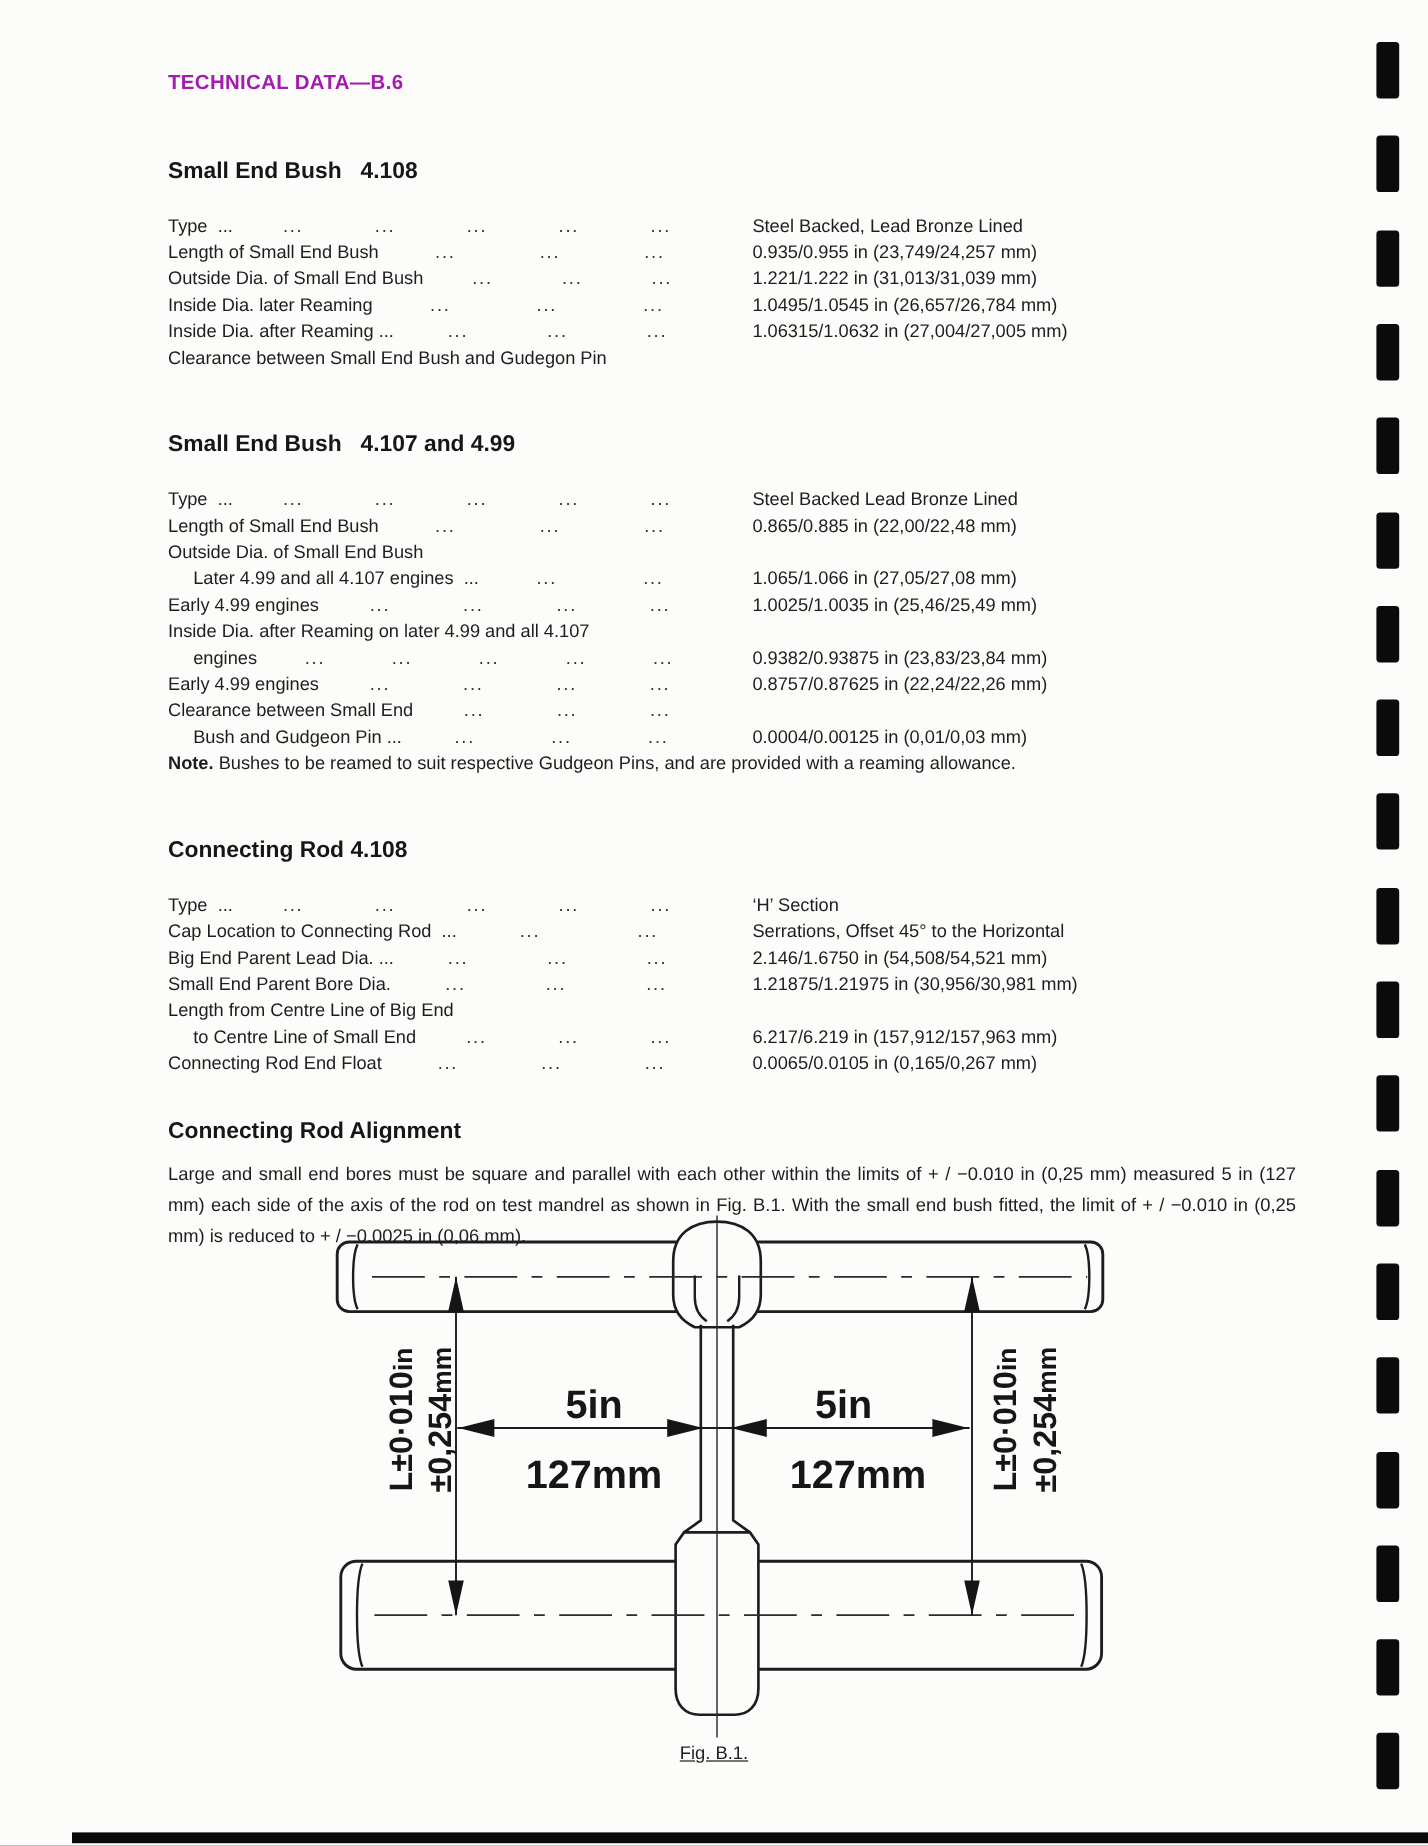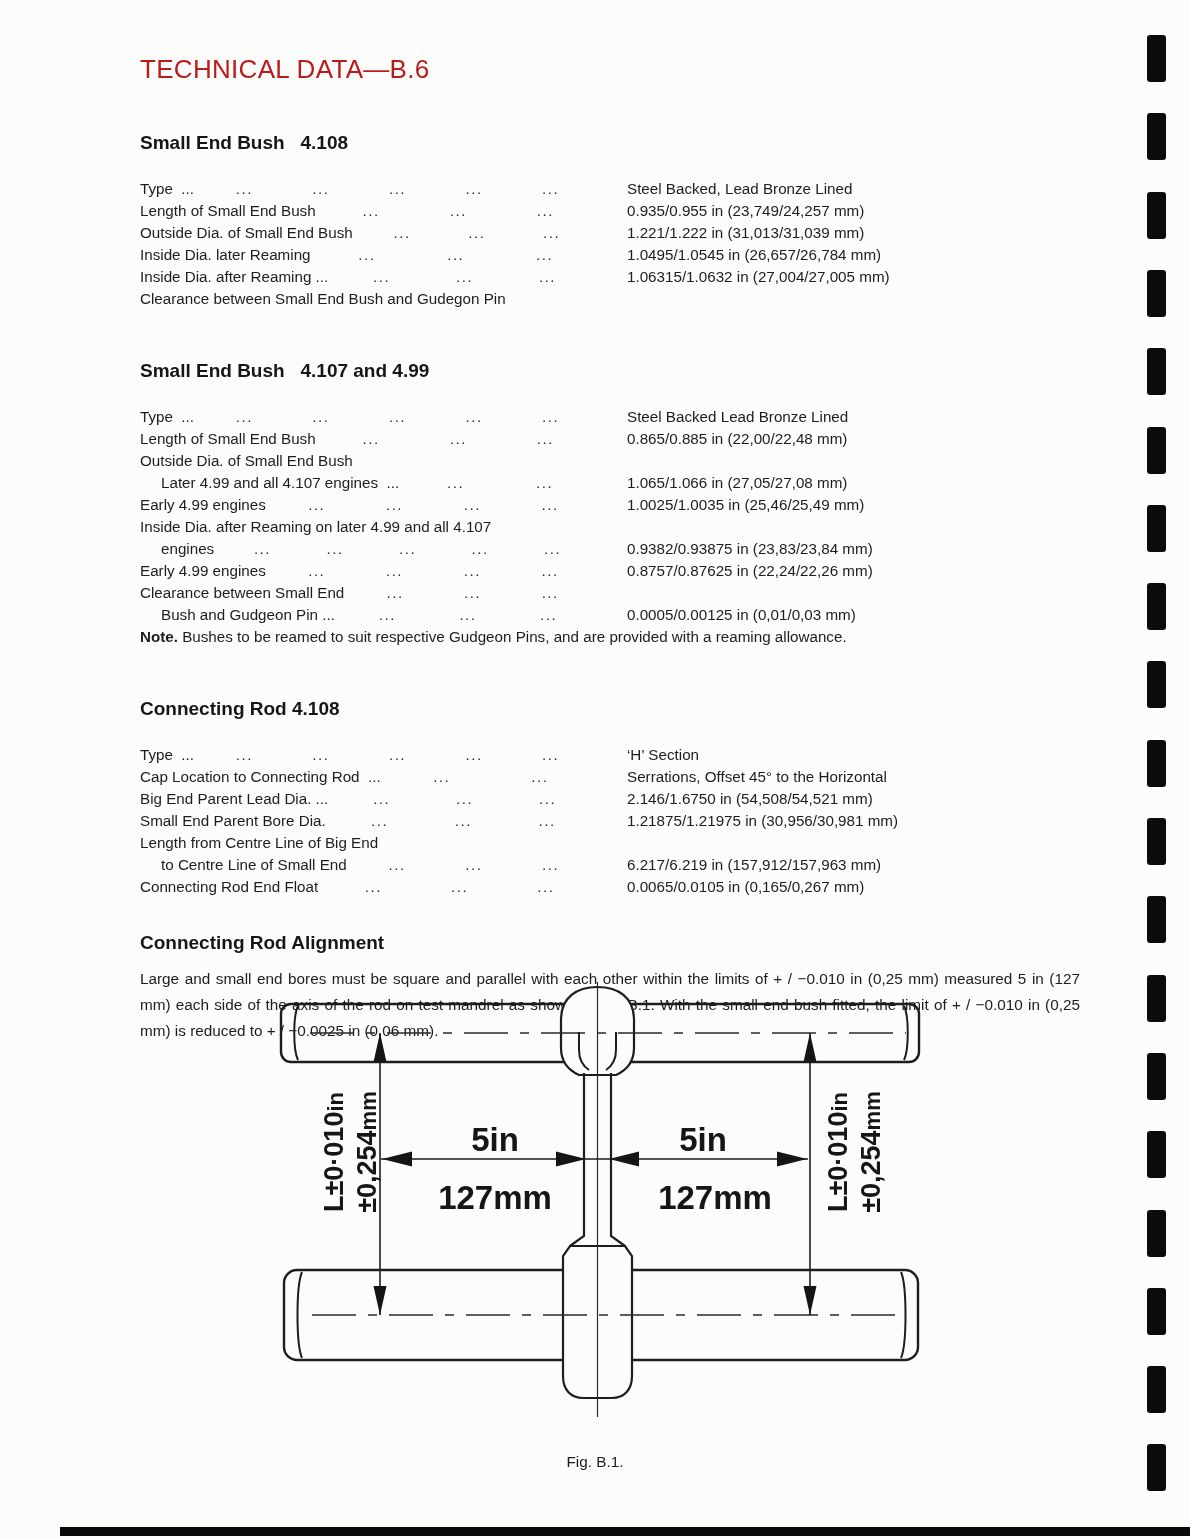--- a/index.html
+++ b/index.html
@@ -7,22 +7,22 @@
     position:relative;
     width:1190px;height:1538px;
     margin:0 auto;
     background:#fcfcfa;
     font-family:"Liberation Sans", sans-serif;
     color:#1d1d1d;
     overflow:hidden;
   }
   .content{position:absolute;left:140px;top:56px;width:940px;}
   h1.page-title{
-    margin:0;font-size:26px;line-height:26px;font-weight:normal;
-    letter-spacing:.3px;white-space:pre;color:#b91c1c;
+    margin:0;font-size:17px;line-height:26px;font-weight:bold;
+    letter-spacing:.3px;white-space:pre;color:#a21caf;
   }
   section.spec-section{margin-top:48px;}
   h2.spec-heading{
     margin:0;font-size:19px;line-height:26px;font-weight:bold;
     white-space:pre;color:#161616;
   }
   .spec-rows{margin-top:22px;}
   .spec-row{display:flex;font-size:15.2px;line-height:22px;}
   .spec-left{width:487px;display:flex;min-width:487px;align-items:flex-end;}
   .spec-left.indent{padding-left:21px;box-sizing:border-box;}
@@ -30,24 +30,24 @@
   .leader{flex:1;display:flex;justify-content:space-around;margin:0 38px 0 12px;color:#2c2c2c;}
   .dotgrp{letter-spacing:1.5px;}
   .spec-value{flex:1;white-space:pre;}
   p.note-line{margin:0;font-size:15.2px;line-height:22px;}
   p.note-line strong{font-weight:bold;}
   .alignment-section{margin-top:32px;}
   p.alignment-paragraph{
     margin:10px 0 0 0;width:940px;
     font-size:15.3px;line-height:26px;text-align:justify;
   }
-  .figure-area{position:absolute;left:0;top:974px;width:1190px;height:450px;}
+  .figure-area{position:absolute;left:0;top:1005px;width:1190px;height:450px;}
   .fig-caption{
     position:absolute;left:0;top:1450px;width:1190px;
-    text-align:center;font-size:15.3px;line-height:24px;color:#1d1d1d;
+    text-align:center;font-size:15.3px;line-height:24px;color:#1d1d1d;text-decoration:underline;
   }
   .binder-mark{
     position:absolute;left:1147px;width:19px;height:47px;
     background:#0b0b0b;border-radius:3px;
   }
   .bottom-rule{
     position:absolute;left:60px;top:1527px;width:1130px;height:9px;
     background:#0a0a0a;
   }
   
@@ -234,21 +234,21 @@
             </div>
             <div class="spec-row">
               <div class="spec-left indent">
                 <span class="spec-label">Bush and Gudgeon Pin ...</span>
                 <span class="leader">
                   <span class="dotgrp">...</span>
                   <span class="dotgrp">...</span>
                   <span class="dotgrp">...</span>
                 </span>
               </div>
-              <div class="spec-value">0.0005/0.00125 in (0,01/0,03 mm)</div>
+              <div class="spec-value">0.0004/0.00125 in (0,01/0,03 mm)</div>
             </div>
           </div>
           <p class="note-line"><strong>Note.</strong> Bushes to be reamed to suit respective Gudgeon Pins, and are provided with a reaming allowance.</p>
         </section>
         <section class="spec-section">
           <h2 class="spec-heading">Connecting Rod 4.108</h2>
           <div class="spec-rows">
             <div class="spec-row">
               <div class="spec-left">
                 <span class="spec-label">Type  ...</span>

